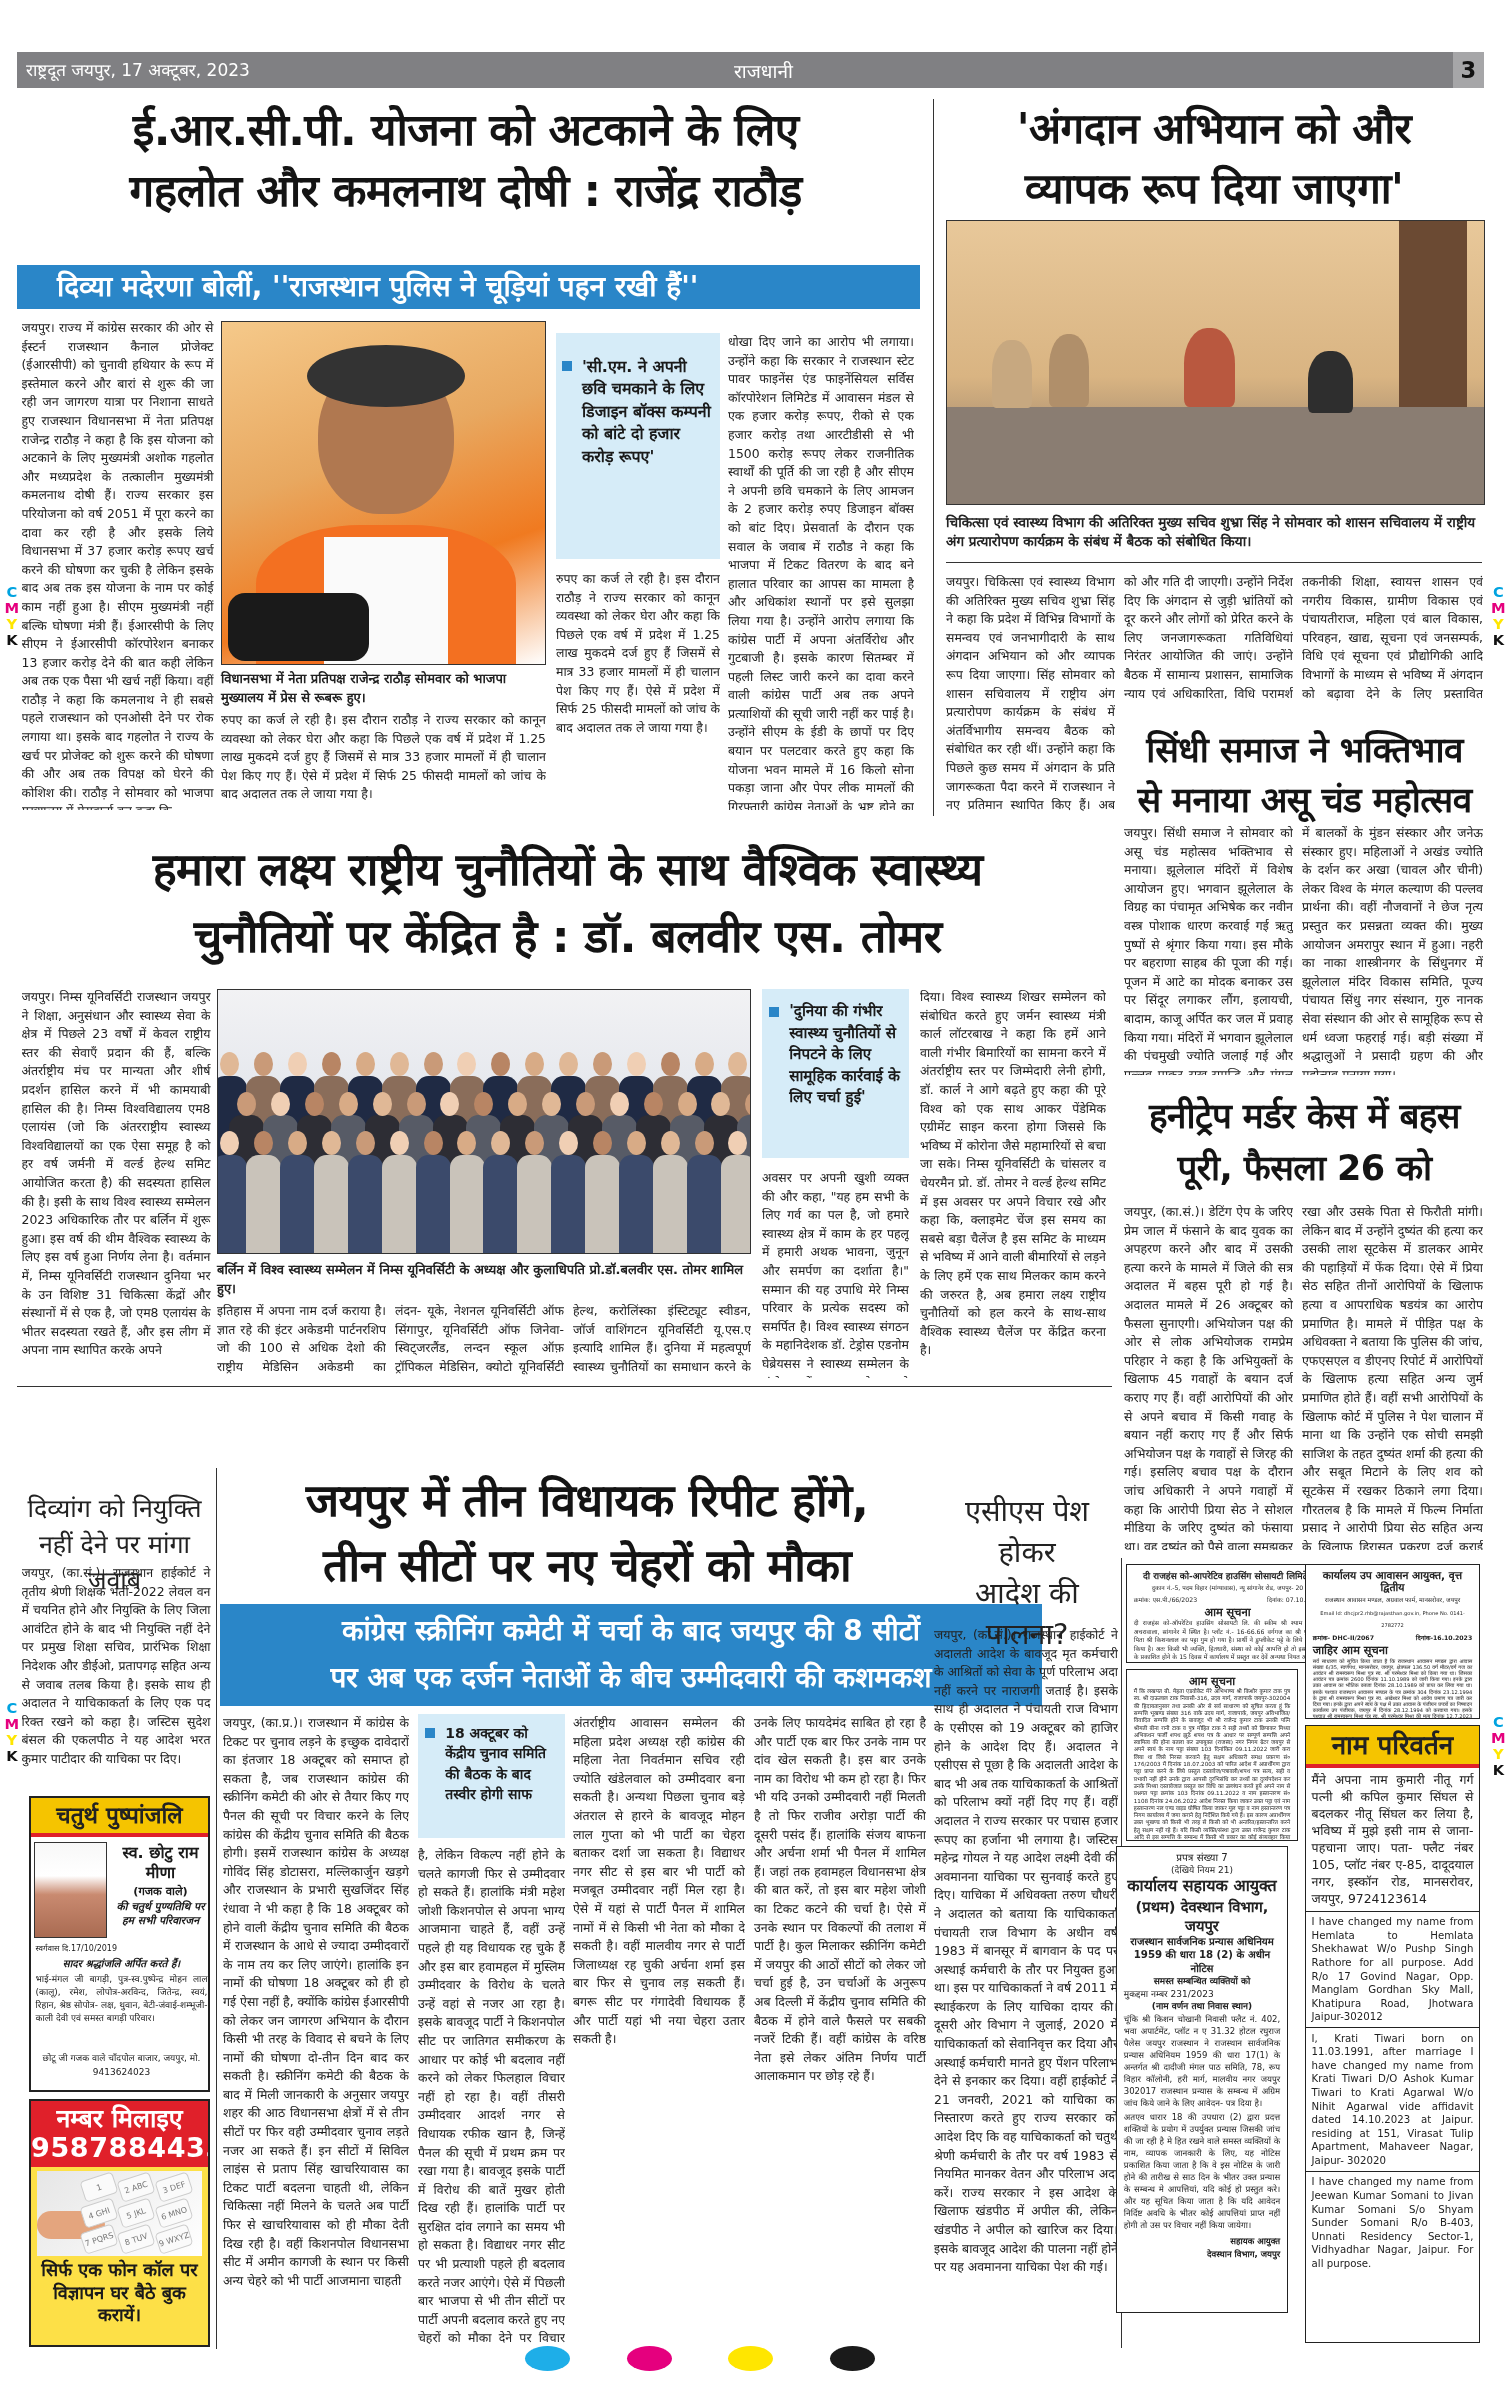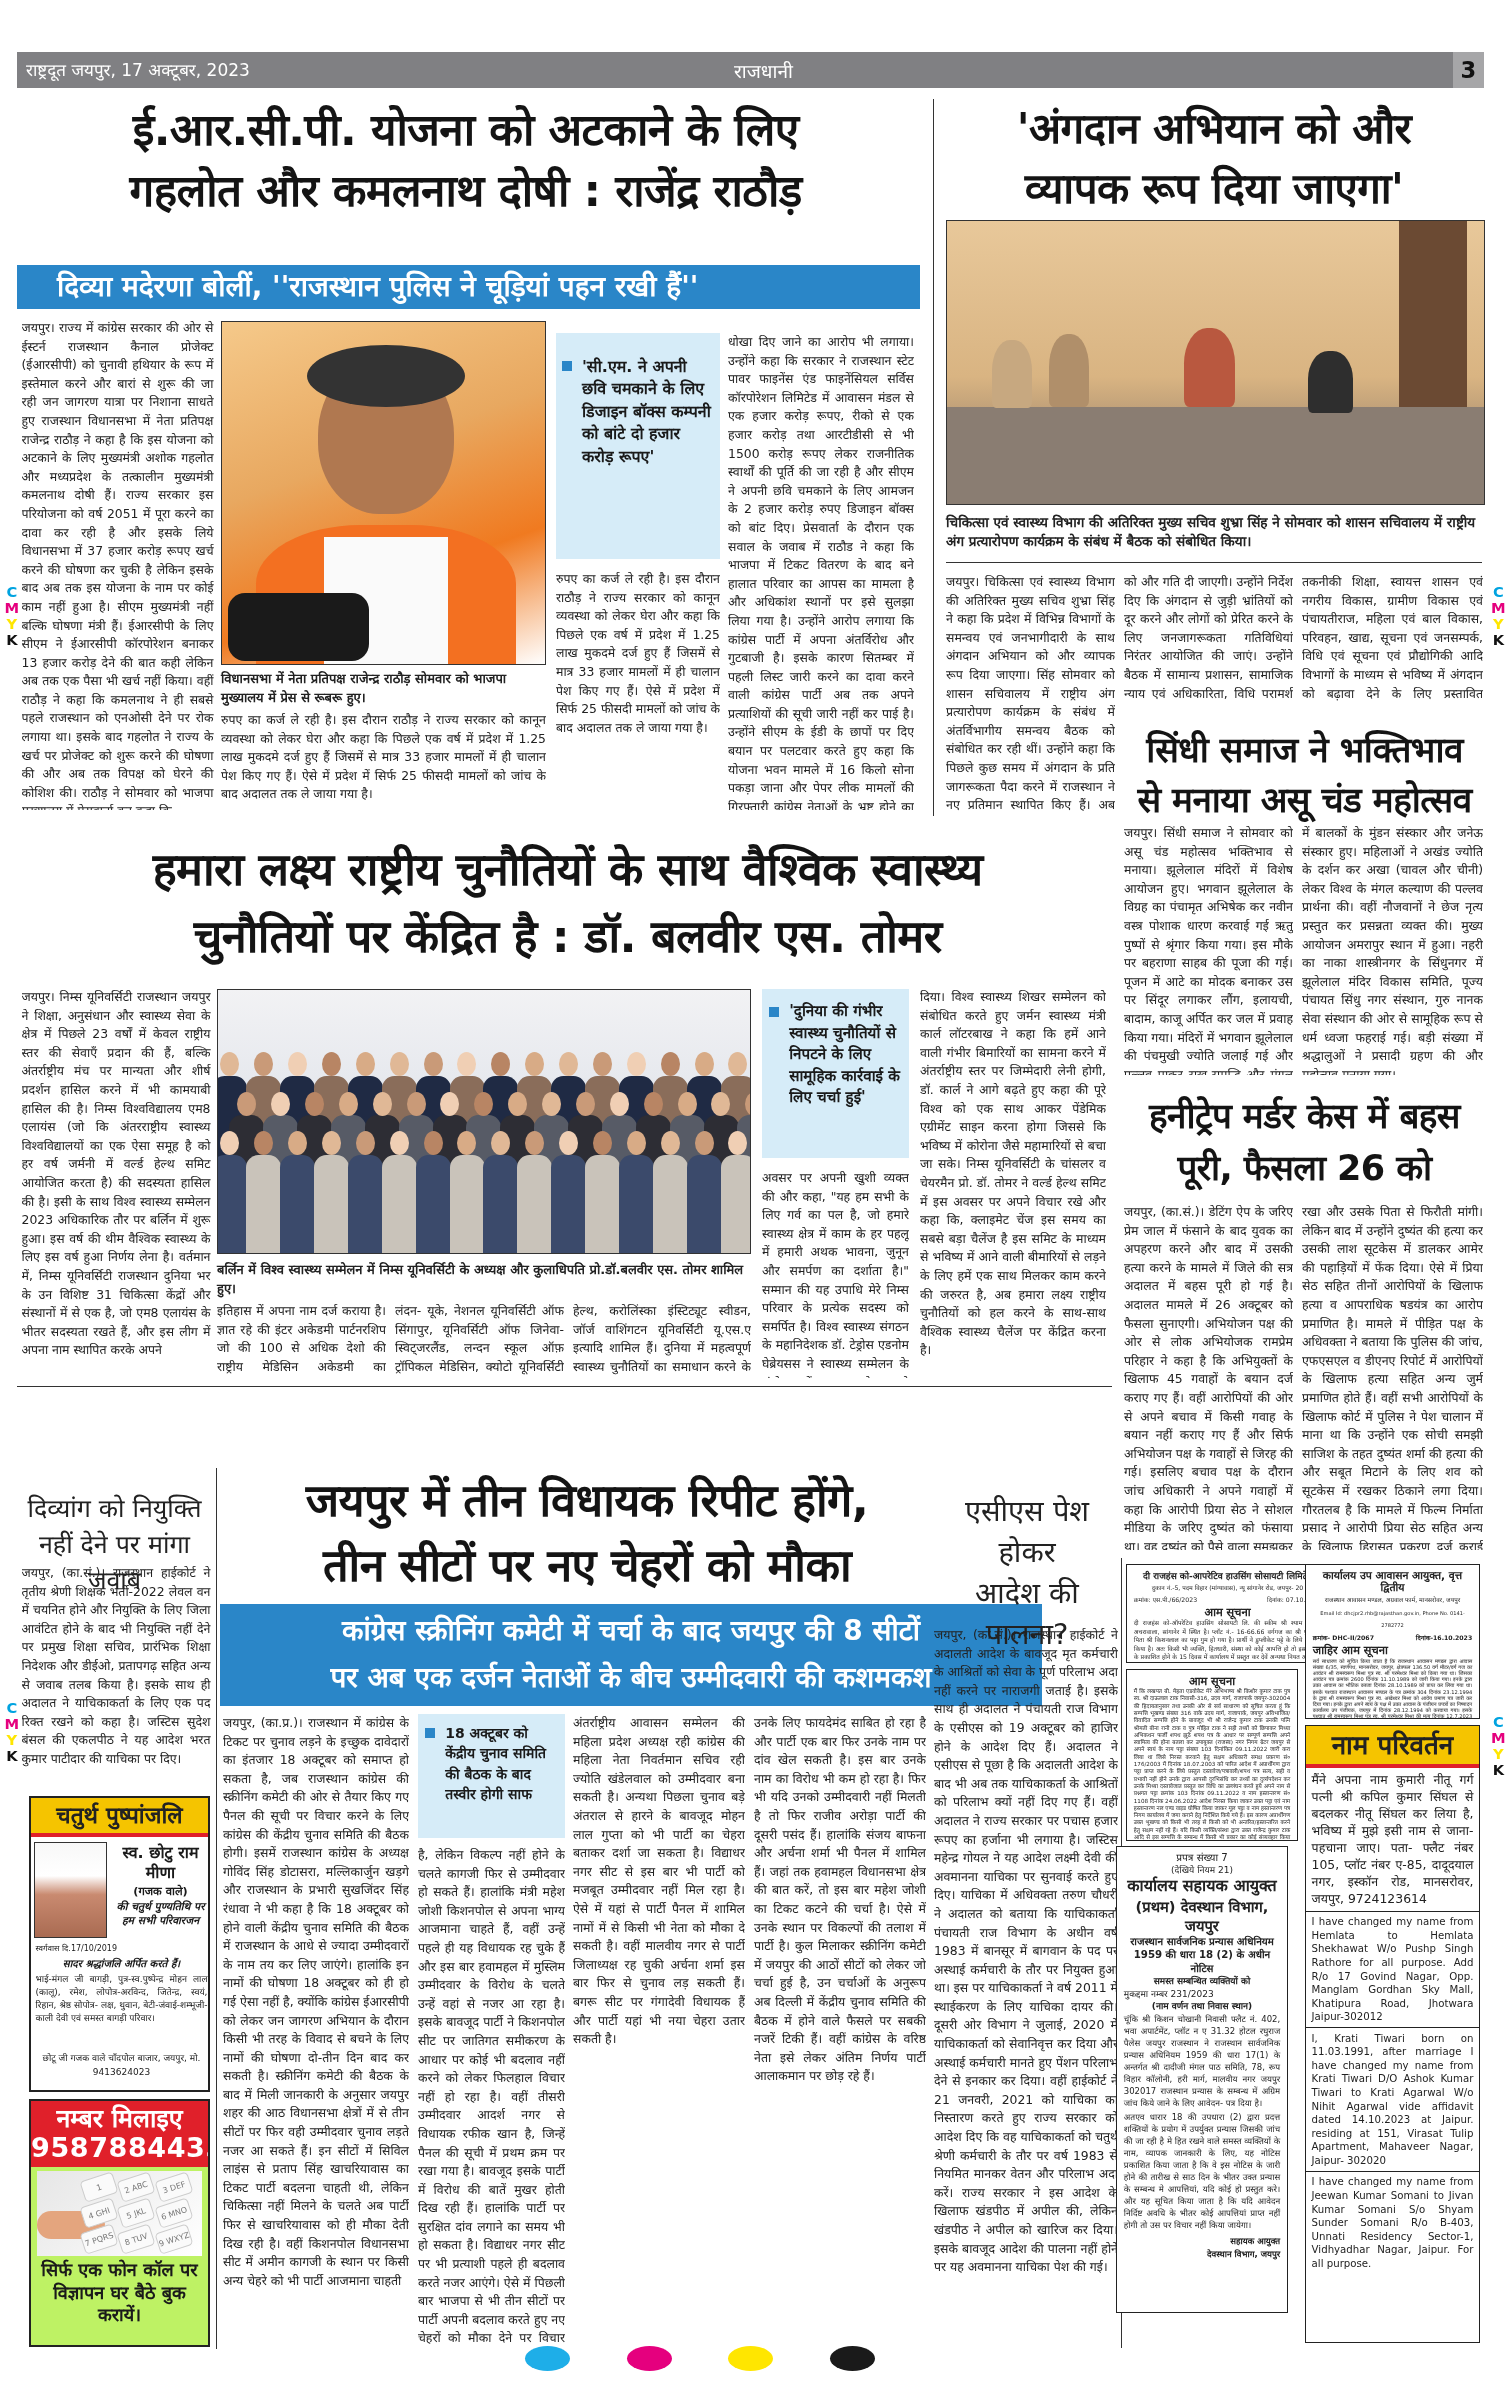--- a/index.html
+++ b/index.html
@@ -263,21 +263,21 @@
     <div>मीणा</div>
     <div style="font-size:11.3px; line-height:16px;">(गजक वाले)</div>
     <div style="font-size:10.7px; line-height:14.7px; font-style:italic;">की चतुर्थ पुण्यतिथि पर हम सभी परिवारजन</div>
   </div>
   <div style="position:absolute; left:4.5px; top:144px; font-size:8px;">स्वर्गवास दि.17/10/2019</div>
   <div style="position:absolute; left:4.5px; top:158px; width:172px; text-align:center; font-style:italic; font-weight:bold; font-size:10.2px;">सादर श्रद्धांजलि अर्पित करते हैं।</div>
   <div style="position:absolute; left:4.5px; top:175px; width:172px; font-size:9px; line-height:13px; text-align:justify;">भाई-मंगल जी बागड़ी, पुत्र-स्व.पुष्पेन्द्र मोहन लाल (कालू), रमेश, लोपोत्र-अरविन्द, जितेन्द्र, स्वयं, रिहान, श्रेष्ठ सोपोत्र- लक्ष, थुवान, बेटी-जंवाई-शम्भूजी-काली देवी एवं समस्त बागड़ी परिवार।</div>
   <div style="position:absolute; left:4.5px; top:254px; width:172px; font-size:9px; line-height:13.6px; text-align:center;">छोटू जी गजक वाले चाँदपोल बाजार, जयपुर, मो. 9413624023</div>
 </div>
 
-<div class="abs" style="left:29px; top:2099px; width:181px; height:248px; border:2.3px solid #222; background:#bef264; overflow:hidden;">
+<div class="abs" style="left:29px; top:2099px; width:181px; height:248px; border:2.3px solid #222; background:#fde047; overflow:hidden;">
   <div style="background:#e0202a; color:#fff; text-align:center; font-weight:bold; padding:3.4px 0;">
     <div style="font-size:25px; line-height:29px;">नम्बर मिलाइए</div>
     <div style="font-size:27px; line-height:30.5px; letter-spacing:0.6px;">9587884433</div>
   </div>
   <div id="keypad" style="position:relative; height:85px; margin:3.4px 5.6px; background: linear-gradient(135deg,#e6e6e6,#ffffff); display:grid; grid-template-columns:repeat(3,1fr); gap:3.4px; padding:5.6px 11.3px 5.6px 45px;">
     <div style="position:absolute; left:0; top:40px; width:68px; height:28px; border-radius:14px; background:#e4a57e;"></div>
   <div style="background: rgb(250, 250, 250); border: 0.6px solid rgb(204, 204, 204); border-radius: 4.5px; font-size: 8px; color: rgb(119, 119, 119); display: flex; align-items: center; justify-content: center; transform: rotate(-18deg);">1</div>
       <div style="background: rgb(250, 250, 250); border: 0.6px solid rgb(204, 204, 204); border-radius: 4.5px; font-size: 8px; color: rgb(119, 119, 119); display: flex; align-items: center; justify-content: center; transform: rotate(-18deg);">2 ABC</div>
       <div style="background: rgb(250, 250, 250); border: 0.6px solid rgb(204, 204, 204); border-radius: 4.5px; font-size: 8px; color: rgb(119, 119, 119); display: flex; align-items: center; justify-content: center; transform: rotate(-18deg);">3 DEF</div>
       <div style="background: rgb(250, 250, 250); border: 0.6px solid rgb(204, 204, 204); border-radius: 4.5px; font-size: 8px; color: rgb(119, 119, 119); display: flex; align-items: center; justify-content: center; transform: rotate(-18deg);">4 GHI</div>

